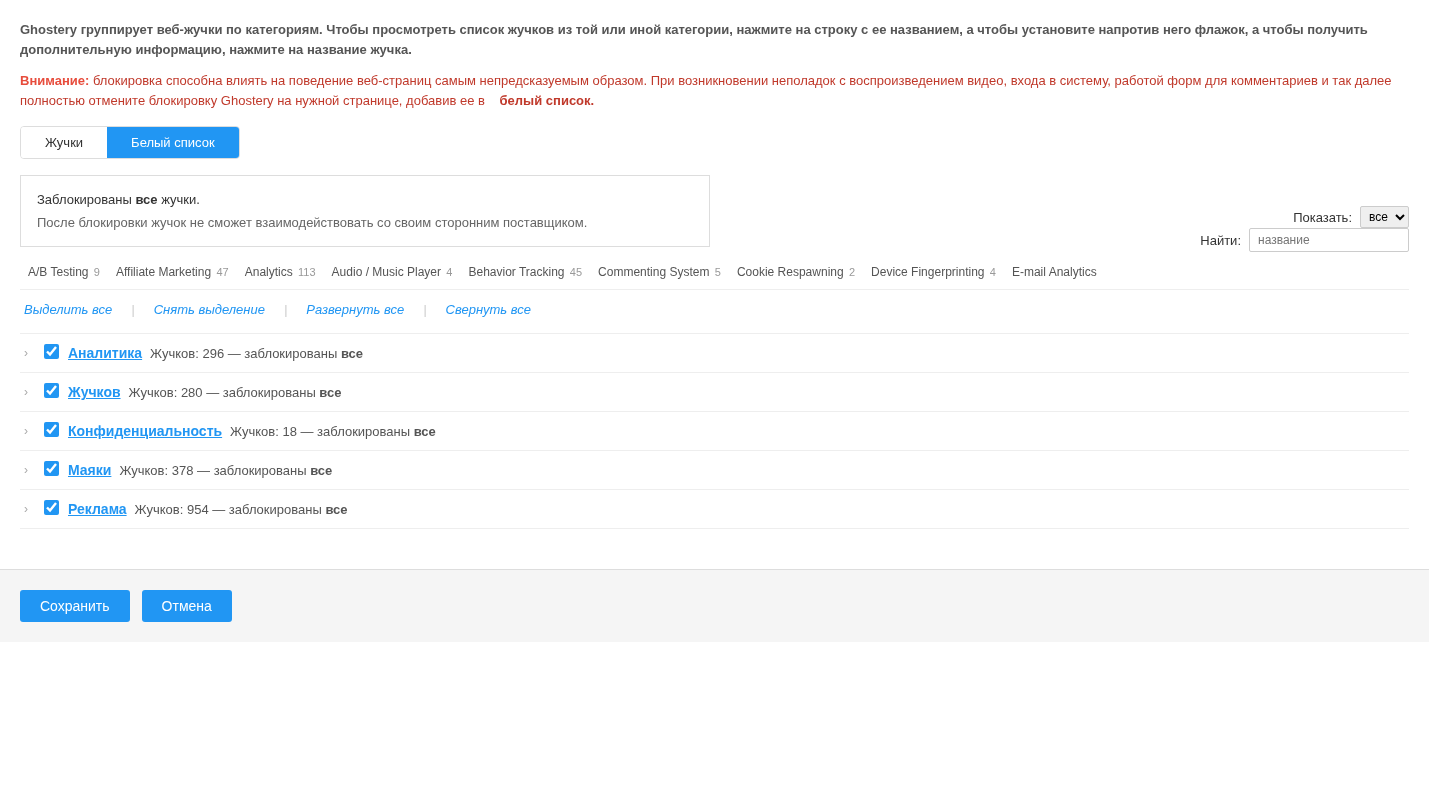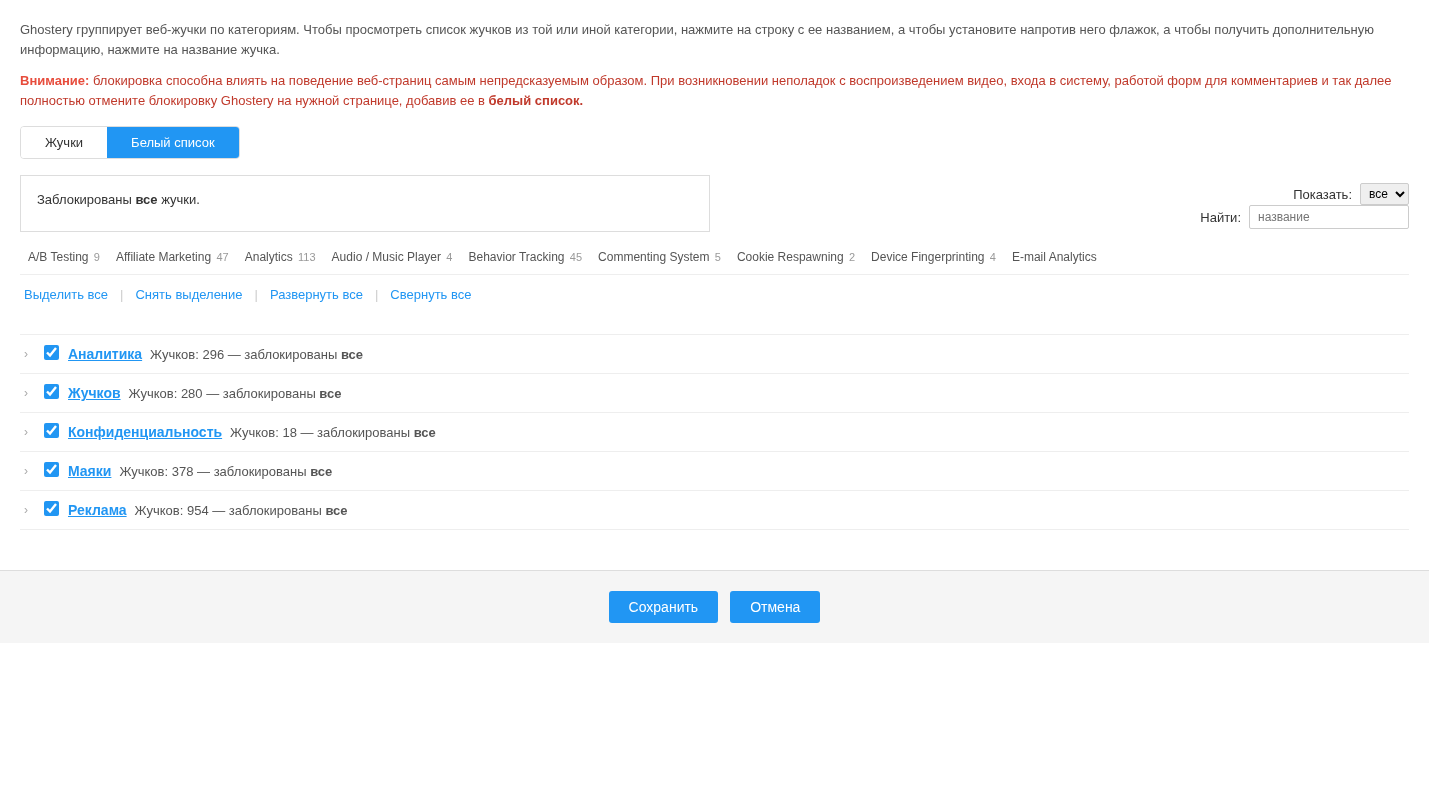--- a/index.html
+++ b/index.html
@@ -7,65 +7,65 @@
 
     .page-wrapper { background: #fff; min-height: 787px; }
 
     .main-content { display: flex; }
 
     .sidebar { width: 240px; min-width: 240px; padding: 20px 20px; border-right: 1px solid #ddd; background: #fff; }
     .sidebar-title { font-size: 18px; font-weight: bold; color: #333; }
 
     .content-area { flex: 1; padding: 20px 20px; background: #fff; overflow: hidden; }
 
-    .description-text { font-size: 13px; color: #555; line-height: 1.5; margin-bottom: 12px; }
+    .description-text { font-size: 13px; color: #555; line-height: 1.5; margin-bottom: 12px; font-weight: bold; }
     .warning-text { font-size: 13px; color: #c0392b; line-height: 1.5; margin-bottom: 16px; }
     .warning-text .warning-label { color: #e74c3c; font-weight: bold; }
-    .warning-text .bold { font-weight: bold; }
+    .warning-text .bold { font-weight: bold; margin-left: 11px; }
 
     .tabs-container { border: 1px solid #ddd; border-radius: 4px; overflow: hidden; display: inline-flex; margin-bottom: 16px; }
     .tab { padding: 8px 24px; font-size: 13px; cursor: pointer; background: #fff; color: #333; border: none; outline: none; }
     .tab.active { background: #2196F3; color: #fff; }
 
     .block-area { border: 1px solid #ddd; padding: 16px; margin-bottom: 16px; max-width: 690px; }
     .block-text-main { font-size: 13px; color: #333; margin-bottom: 8px; }
     .block-text-main strong { font-weight: bold; }
     .block-text-sub { font-size: 13px; color: #666; }
 
     .show-row { display: flex; align-items: center; gap: 8px; margin-bottom: 0; justify-content: flex-end; }
     .show-label { font-size: 13px; color: #333; }
     .show-select { border: 1px solid #ccc; padding: 2px 4px; font-size: 12px; border-radius: 2px; }
 
-    .find-row { display: flex; align-items: center; gap: 8px; justify-content: flex-end; margin-bottom: 4px; }
+    .find-row { display: flex; align-items: center; gap: 8px; justify-content: flex-end; margin-bottom: 11px; }
     .find-label { font-size: 13px; color: #333; }
     .find-input { border: 1px solid #ccc; padding: 4px 8px; font-size: 12px; width: 160px; border-radius: 2px; color: #999; }
 
     .tags-row { display: flex; flex-wrap: nowrap; overflow: hidden; gap: 0; margin-bottom: 8px; border-bottom: 1px solid #eee; padding-bottom: 8px; }
     .tag { font-size: 12px; color: #555; white-space: nowrap; padding: 2px 8px; cursor: pointer; }
     .tag .tag-count { color: #999; font-size: 11px; margin-left: 2px; }
 
-    .actions-row { display: flex; gap: 0; margin-bottom: 28px; padding: 4px 0; }
+    .actions-row { display: flex; gap: 7px; margin-bottom: 12px; padding: 4px 0; font-style: italic; }
     .action-link { color: #2196F3; font-size: 13px; cursor: pointer; text-decoration: none; padding: 0 12px; }
     .action-link:first-child { padding-left: 4px; }
     .action-separator { color: #ccc; }
 
     .category-list { border-top: 1px solid #eee; }
     .category-row { display: flex; align-items: center; padding: 10px 4px; border-bottom: 1px solid #eee; }
     .chevron { width: 20px; color: #aaa; font-size: 12px; cursor: pointer; flex-shrink: 0; }
     .checkbox-wrap { width: 24px; flex-shrink: 0; }
     .checkbox-wrap input[type="checkbox"] { width: 15px; height: 15px; accent-color: #2196F3; cursor: pointer; }
     .category-name { font-weight: bold; color: #2196F3; text-decoration: underline; cursor: pointer; margin-right: 8px; font-size: 14px; }
     .category-info { font-size: 13px; color: #555; }
     .category-info strong { font-weight: bold; }
 
-    .bottom-bar { padding: 20px; background: #f5f5f5; border-top: 1px solid #ddd; display: flex; gap: 12px; margin-top: 20px; justify-content: center; }
+    .bottom-bar { padding: 20px; background: #f5f5f5; border-top: 1px solid #ddd; display: flex; gap: 12px; margin-top: 20px; }
     .btn-save { background: #2196F3; color: #fff; border: none; padding: 8px 20px; font-size: 14px; border-radius: 3px; cursor: pointer; }
     .btn-cancel { background: #2196F3; color: #fff; border: none; padding: 8px 20px; font-size: 14px; border-radius: 3px; cursor: pointer; }
 
-    .full-row { display: flex; gap: 16px; }
+    .full-row { display: flex; gap: 16px; align-items: flex-end; }
     .left-block { flex: 1; }
     .right-block { width: 220px; flex-shrink: 0; padding-top: 8px; }
   </style>
 </head>
 <body>
 
 <div class="page-wrapper">
   <div class="main-content">
 
     <div class="content-area">
@@ -81,20 +81,21 @@
         <button class="tab">Жучки</button>
         <button class="tab active">Белый список</button>
       </div>
 
       <div class="full-row">
         <div class="left-block">
           <div class="block-area">
             <div class="block-text-main">
               <span>Заблокированы </span><strong>все</strong><span> жучки.</span>
             </div>
+            <div class="block-text-sub">После блокировки жучок не сможет взаимодействовать со своим сторонним поставщиком.</div>
           </div>
         </div>
 
         <div class="right-block">
           <div class="show-row">
             <span class="show-label">Показать:</span>
             <select class="show-select"><option>все</option></select>
           </div>
           <div class="find-row">
             <span class="find-label">Найти:</span>

